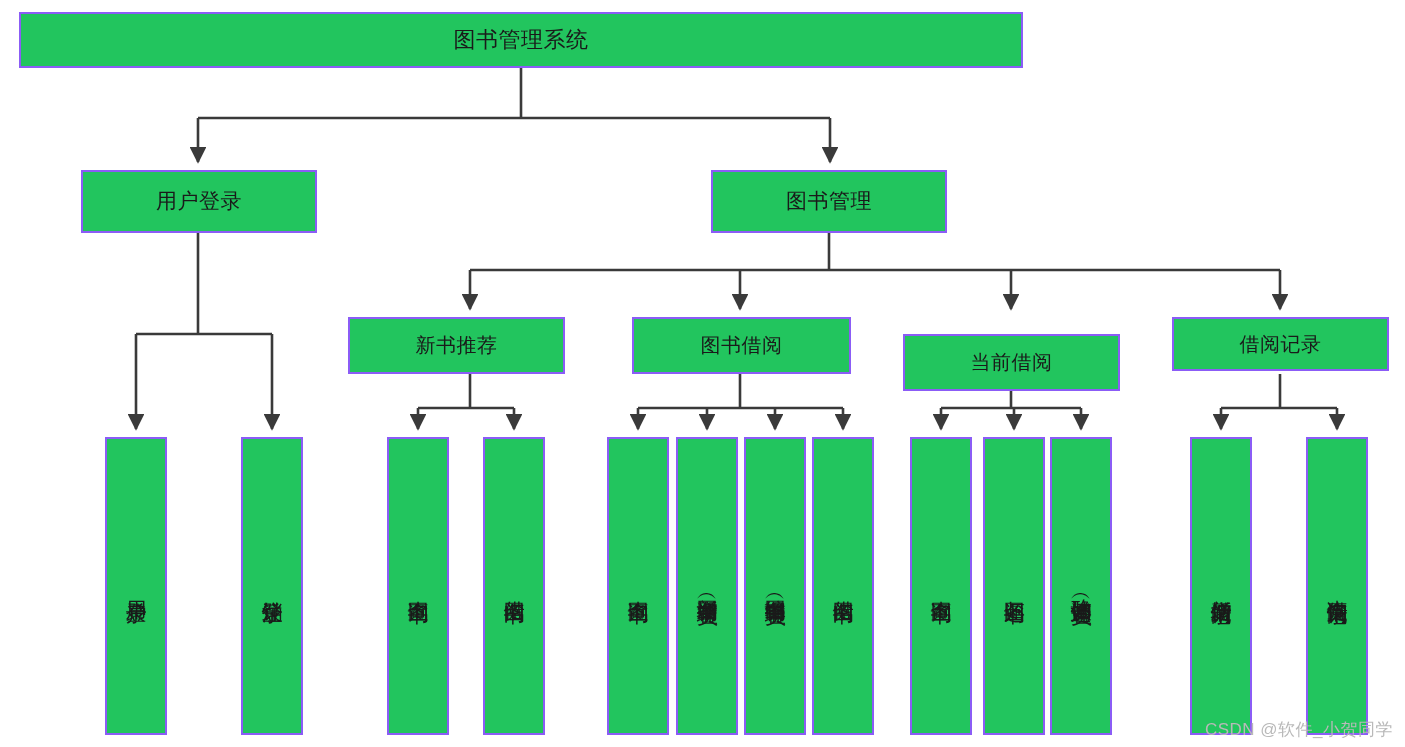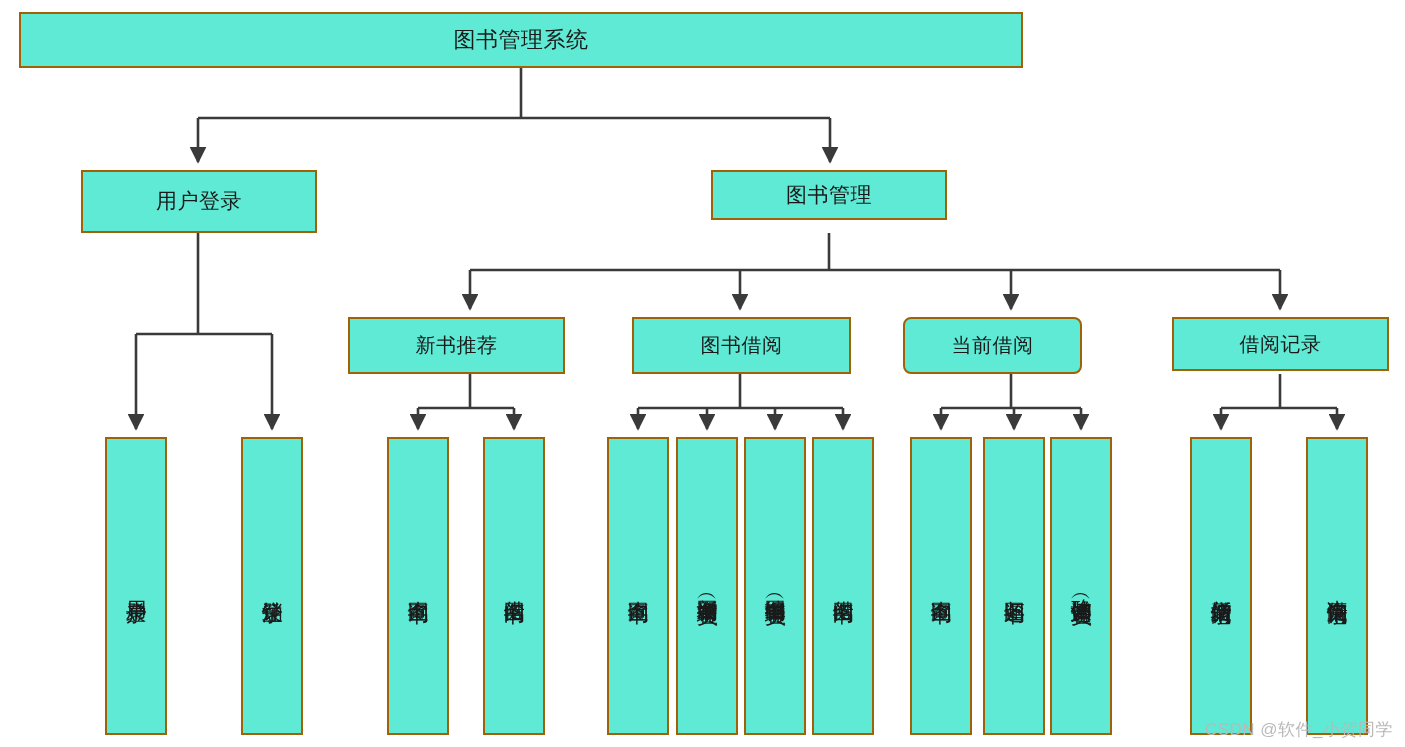--- a/index.html
+++ b/index.html
@@ -26,22 +26,22 @@
     top: 0;
     width: 1405px;
     height: 747px;
     pointer-events: none;
   }
 
   
   .node {
     position: absolute;
     box-sizing: border-box;
-    background: #5eead4;
-    border: 2px solid #a16207;
+    background: #22c55e;
+    border: 2px solid #8b5cf6;
     display: flex;
     align-items: center;
     justify-content: center;
     text-align: center;
   }
   .node .label {
     font-size: 21px;
     line-height: 1.15;
     letter-spacing: 0.5px;
     color: #1a1a1a;
@@ -136,31 +136,31 @@
     </g>
   </svg>
 
   <div class="node root" style="left: 19px; top: 12px; width: 1004px; height: 56px;">
     <span class="label">图书管理系统</span>
   </div>
 
   <div class="node level2" style="left: 81px; top: 170px; width: 236px; height: 63px;">
     <span class="label">用户登录</span>
   </div>
-  <div class="node level2" style="left: 711px; top: 170px; width: 236px; height: 50px;">
+  <div class="node level2" style="left: 711px; top: 170px; width: 236px; height: 63px;">
     <span class="label">图书管理</span>
   </div>
 
   <div class="node level3" style="left: 348px; top: 317px; width: 217px; height: 57px;">
     <span class="label">新书推荐</span>
   </div>
   <div class="node level3" style="left: 632px; top: 317px; width: 219px; height: 57px;">
     <span class="label">图书借阅</span>
   </div>
-  <div class="node level3" style="left: 903px; top: 317px; width: 179px; height: 57px; border-radius: 8px;">
+  <div class="node level3" style="left: 903px; top: 334px; width: 217px; height: 57px;">
     <span class="label">当前借阅</span>
   </div>
   <div class="node level3" style="left: 1172px; top: 317px; width: 217px; height: 54px;">
     <span class="label">借阅记录</span>
   </div>
 
   <div class="node leaf" style="left: 105px; top: 437px; width: 62px; height: 298px;">
     <span class="label">用户登录</span>
   </div>
   <div class="node leaf" style="left: 241px; top: 437px; width: 62px; height: 298px;">

